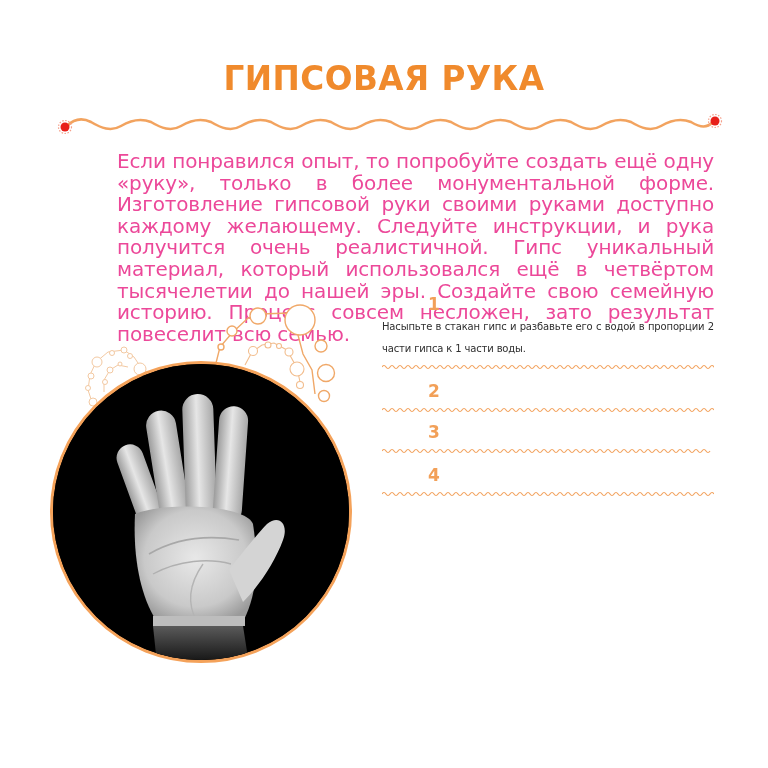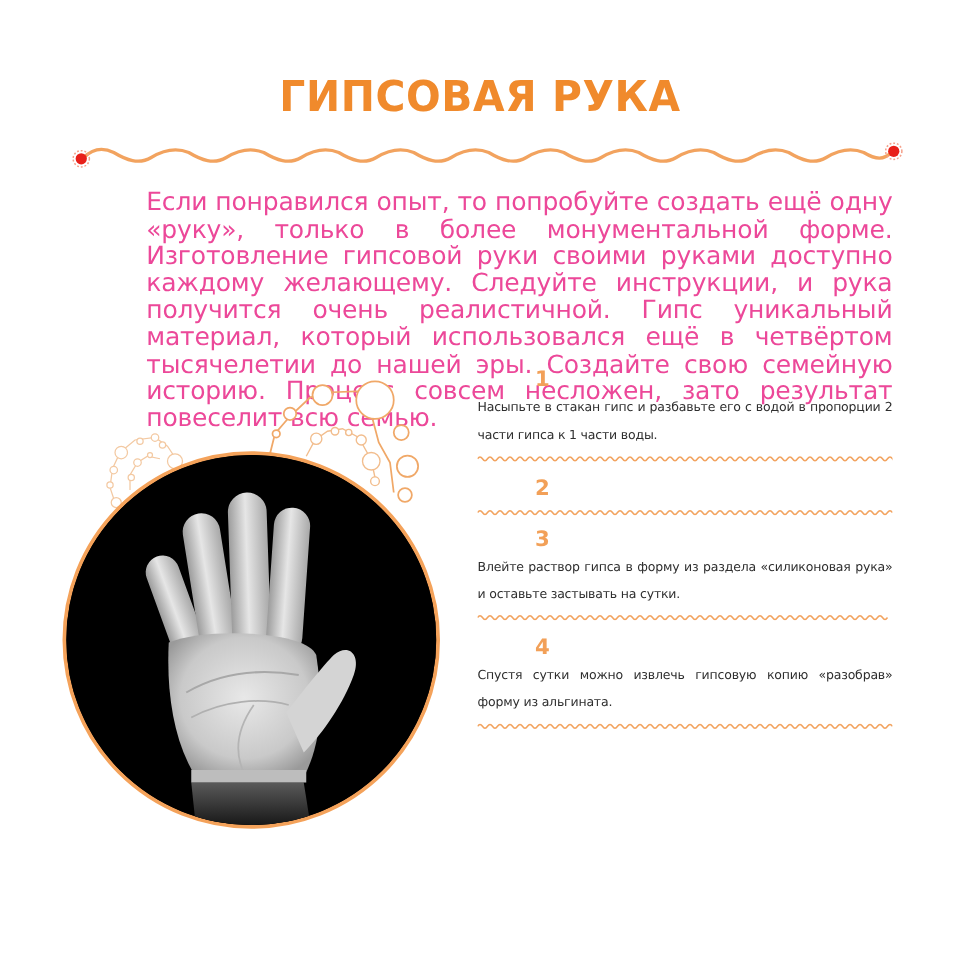--- a/index.html
+++ b/index.html
@@ -212,26 +212,24 @@
 
   <div class="step" style="margin-top: 8px;">
     <span class="step-number">2</span>
     <svg class="step-divider" viewBox="0 0 332 8" preserveAspectRatio="none" xmlns="http://www.w3.org/2000/svg">
       <path d="M0,4 q2,-3 4,0 t4,0 t4,0 t4,0 t4,0 t4,0 t4,0 t4,0 t4,0 t4,0 t4,0 t4,0 t4,0 t4,0 t4,0 t4,0 t4,0 t4,0 t4,0 t4,0 t4,0 t4,0 t4,0 t4,0 t4,0 t4,0 t4,0 t4,0 t4,0 t4,0 t4,0 t4,0 t4,0 t4,0 t4,0 t4,0 t4,0 t4,0 t4,0 t4,0 t4,0 t4,0 t4,0 t4,0 t4,0 t4,0 t4,0 t4,0 t4,0 t4,0 t4,0 t4,0 t4,0 t4,0 t4,0 t4,0 t4,0 t4,0 t4,0 t4,0 t4,0 t4,0 t4,0 t4,0 t4,0 t4,0 t4,0 t4,0 t4,0 t4,0 t4,0 t4,0 t4,0 t4,0 t4,0 t4,0 t4,0 t4,0 t4,0 t4,0 t4,0 t4,0 t4,0" fill="none" stroke="#f2a35f" stroke-width="1.2"></path>
     </svg>
   </div>
 
   <div class="step" style="margin-top: 6px;">
     <span class="step-number">3</span>
-    <p class="step-text">Влейте раствор гипса в форму из раздела «силиконовая рука» и оставьте застывать на сутки.</p>
     <svg class="step-divider" viewBox="0 0 332 8" preserveAspectRatio="none" xmlns="http://www.w3.org/2000/svg">
       <path d="M0,4 q2,-3 4,0 t4,0 t4,0 t4,0 t4,0 t4,0 t4,0 t4,0 t4,0 t4,0 t4,0 t4,0 t4,0 t4,0 t4,0 t4,0 t4,0 t4,0 t4,0 t4,0 t4,0 t4,0 t4,0 t4,0 t4,0 t4,0 t4,0 t4,0 t4,0 t4,0 t4,0 t4,0 t4,0 t4,0 t4,0 t4,0 t4,0 t4,0 t4,0 t4,0 t4,0 t4,0 t4,0 t4,0 t4,0 t4,0 t4,0 t4,0 t4,0 t4,0 t4,0 t4,0 t4,0 t4,0 t4,0 t4,0 t4,0 t4,0 t4,0 t4,0 t4,0 t4,0 t4,0 t4,0 t4,0 t4,0 t4,0 t4,0 t4,0 t4,0 t4,0 t4,0 t4,0 t4,0 t4,0 t4,0 t4,0 t4,0 t4,0 t4,0 t4,0 t4,0" fill="none" stroke="#f2a35f" stroke-width="1.2"></path>
     </svg>
   </div>
 
   <div class="step" style="margin-top: 8px;">
     <span class="step-number">4</span>
-    <p class="step-text">Спустя сутки можно извлечь гипсовую копию «разобрав» форму из альгината.</p>
     <svg class="step-divider" viewBox="0 0 332 8" preserveAspectRatio="none" xmlns="http://www.w3.org/2000/svg">
       <path d="M0,4 q2,-3 4,0 t4,0 t4,0 t4,0 t4,0 t4,0 t4,0 t4,0 t4,0 t4,0 t4,0 t4,0 t4,0 t4,0 t4,0 t4,0 t4,0 t4,0 t4,0 t4,0 t4,0 t4,0 t4,0 t4,0 t4,0 t4,0 t4,0 t4,0 t4,0 t4,0 t4,0 t4,0 t4,0 t4,0 t4,0 t4,0 t4,0 t4,0 t4,0 t4,0 t4,0 t4,0 t4,0 t4,0 t4,0 t4,0 t4,0 t4,0 t4,0 t4,0 t4,0 t4,0 t4,0 t4,0 t4,0 t4,0 t4,0 t4,0 t4,0 t4,0 t4,0 t4,0 t4,0 t4,0 t4,0 t4,0 t4,0 t4,0 t4,0 t4,0 t4,0 t4,0 t4,0 t4,0 t4,0 t4,0 t4,0 t4,0 t4,0 t4,0 t4,0 t4,0 t4,0" fill="none" stroke="#f2a35f" stroke-width="1.2"></path>
     </svg>
   </div>
 </div>
 
 </body></html>

